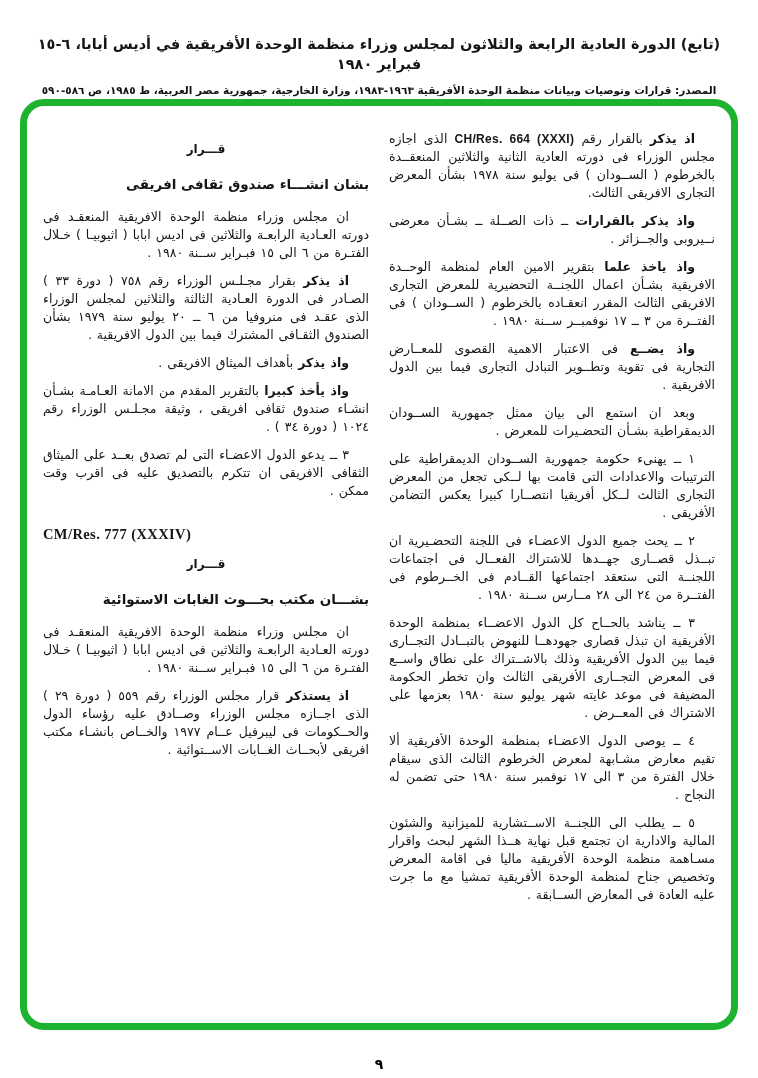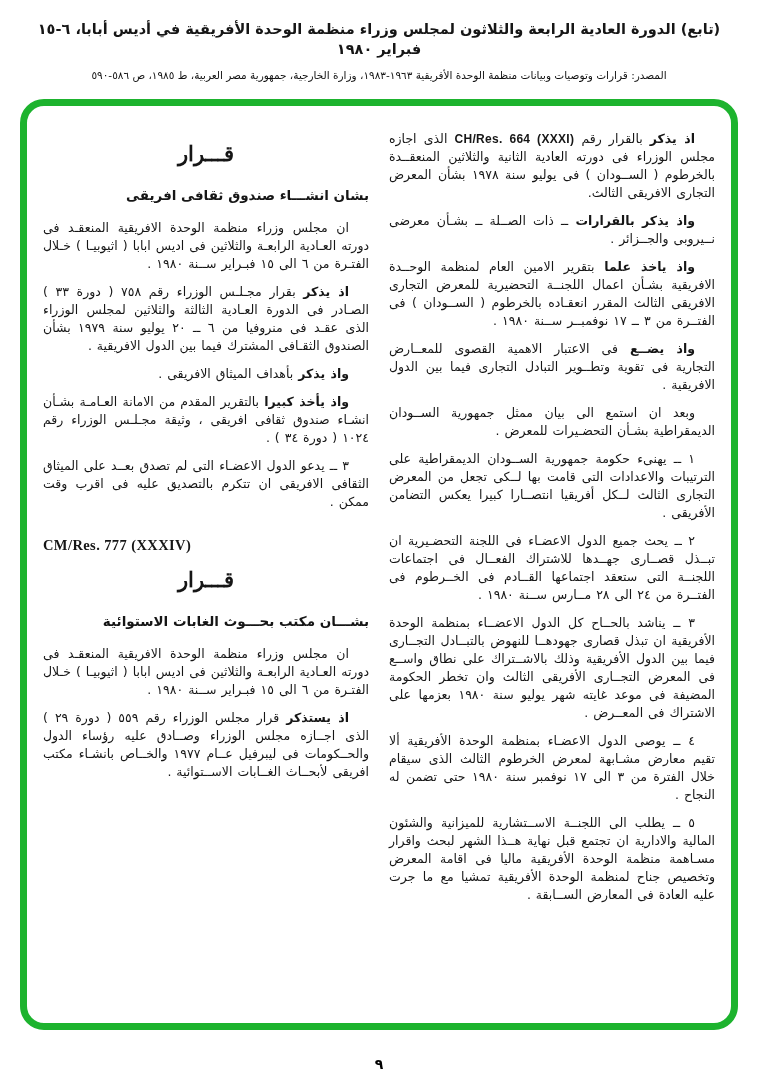--- a/index.html
+++ b/index.html
@@ -1,23 +1,23 @@
 <!DOCTYPE html>
 <html lang="ar" dir="rtl"><head>
 <meta charset="utf-8">
 <style>
   html,body{margin:0;padding:0;}
   body{
     width:758px;height:1078px;background:#ffffff;color:#161616;
     font-family:"DejaVu Sans",sans-serif;overflow:hidden;position:relative;
   }
   .page{position:relative;width:758px;height:1078px;direction:rtl;}
-  .header{padding-top:19px;text-align:center;direction:rtl;}
+  .header{padding-top:34px;text-align:center;direction:rtl;}
   .header-title{font-weight:700;font-size:14.5px;line-height:1.4;padding:0 26px;}
-  .header-source{font-weight:400;font-size:10.5px;margin-top:9px;padding:0 40px;color:#111;}
+  .header-source{font-weight:700;font-size:10.5px;margin-top:9px;padding:0 40px;color:#111;}
   .frame{
     position:absolute;left:20px;right:20px;top:99px;height:931px;
     border:7px solid #1db32e;border-radius:24px;background:#ffffff;
     box-sizing:border-box;overflow:hidden;
   }
   .columns{
     display:flex;direction:rtl;gap:20px;padding:24px 16px 18px 16px;box-sizing:border-box;
   }
   .col{flex:1 1 0;direction:rtl;min-width:0;}
   .para{
@@ -28,22 +28,22 @@
   .latin{
     font-family:Liberation Sans, sans-serif;font-weight:700;font-size:12px;
     letter-spacing:.3px;white-space:nowrap;
   }
   .code{
     direction:ltr;text-align:left;font-family:"Liberation Serif",serif;
     font-weight:700;font-size:14.5px;letter-spacing:.4px;margin:2px 0 14px 0;text-indent:0;
   }
   .code.mt{margin-top:26px;}
   .heading{
-    text-align:center;font-weight:700;font-size:21px;margin:12px 0 20px 0;
-    text-indent:0;letter-spacing:.5px;font-family:Liberation Serif, serif;
+    text-align:center;font-weight:700;font-size:12px;margin:12px 0 20px 0;
+    text-indent:0;letter-spacing:.5px;
   }
   .subheading{
     text-align:right;font-weight:700;font-size:13.5px;margin:0 0 16px 0;text-indent:0;
   }
   .page-number{
     position:absolute;bottom:6px;left:0;right:0;text-align:center;
     font-weight:700;font-size:14px;color:#000;
   }
 </style>
 </head>

